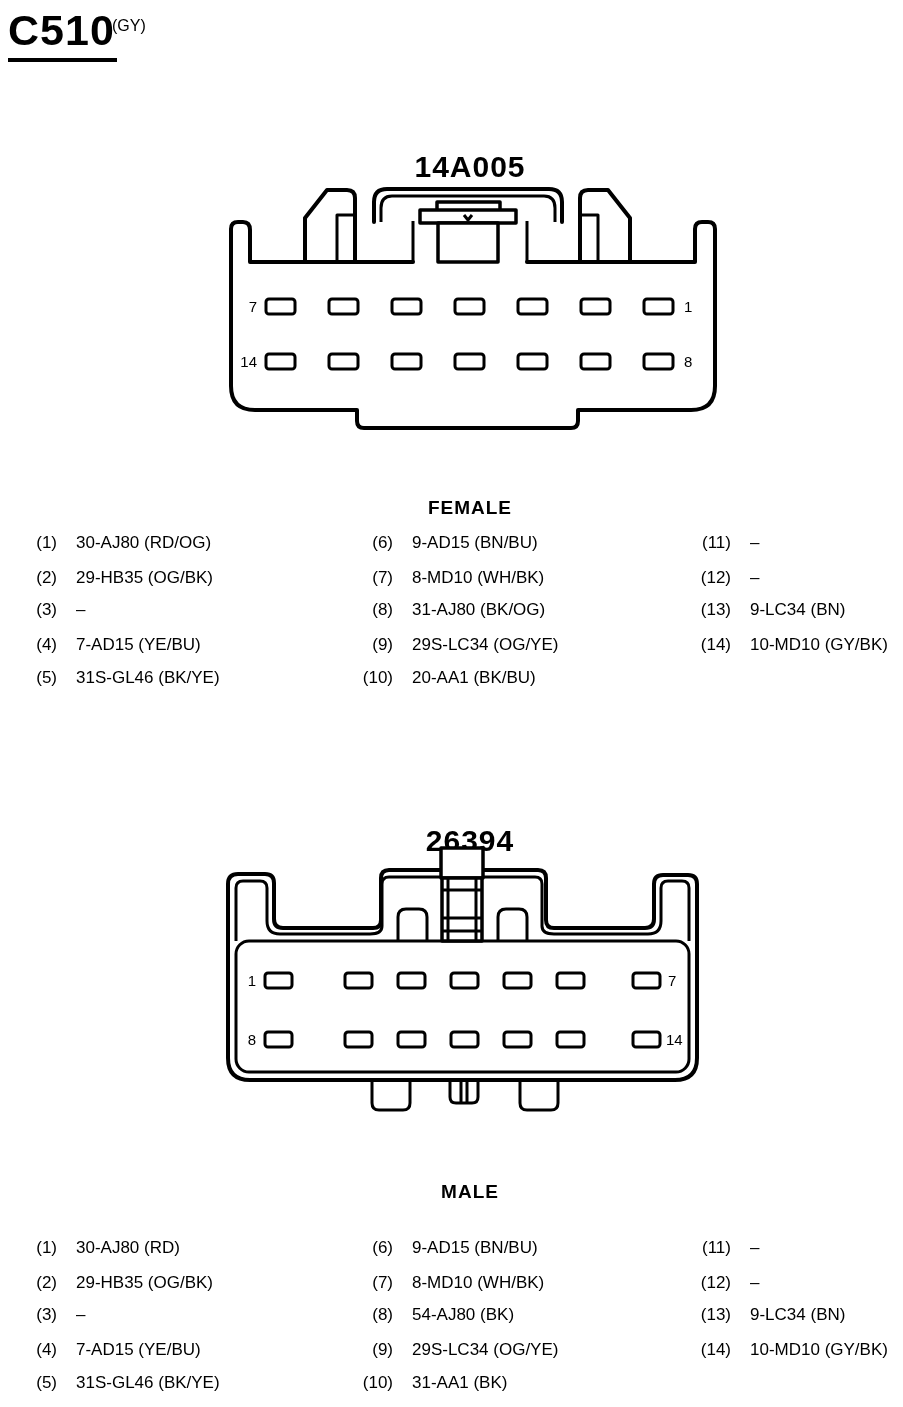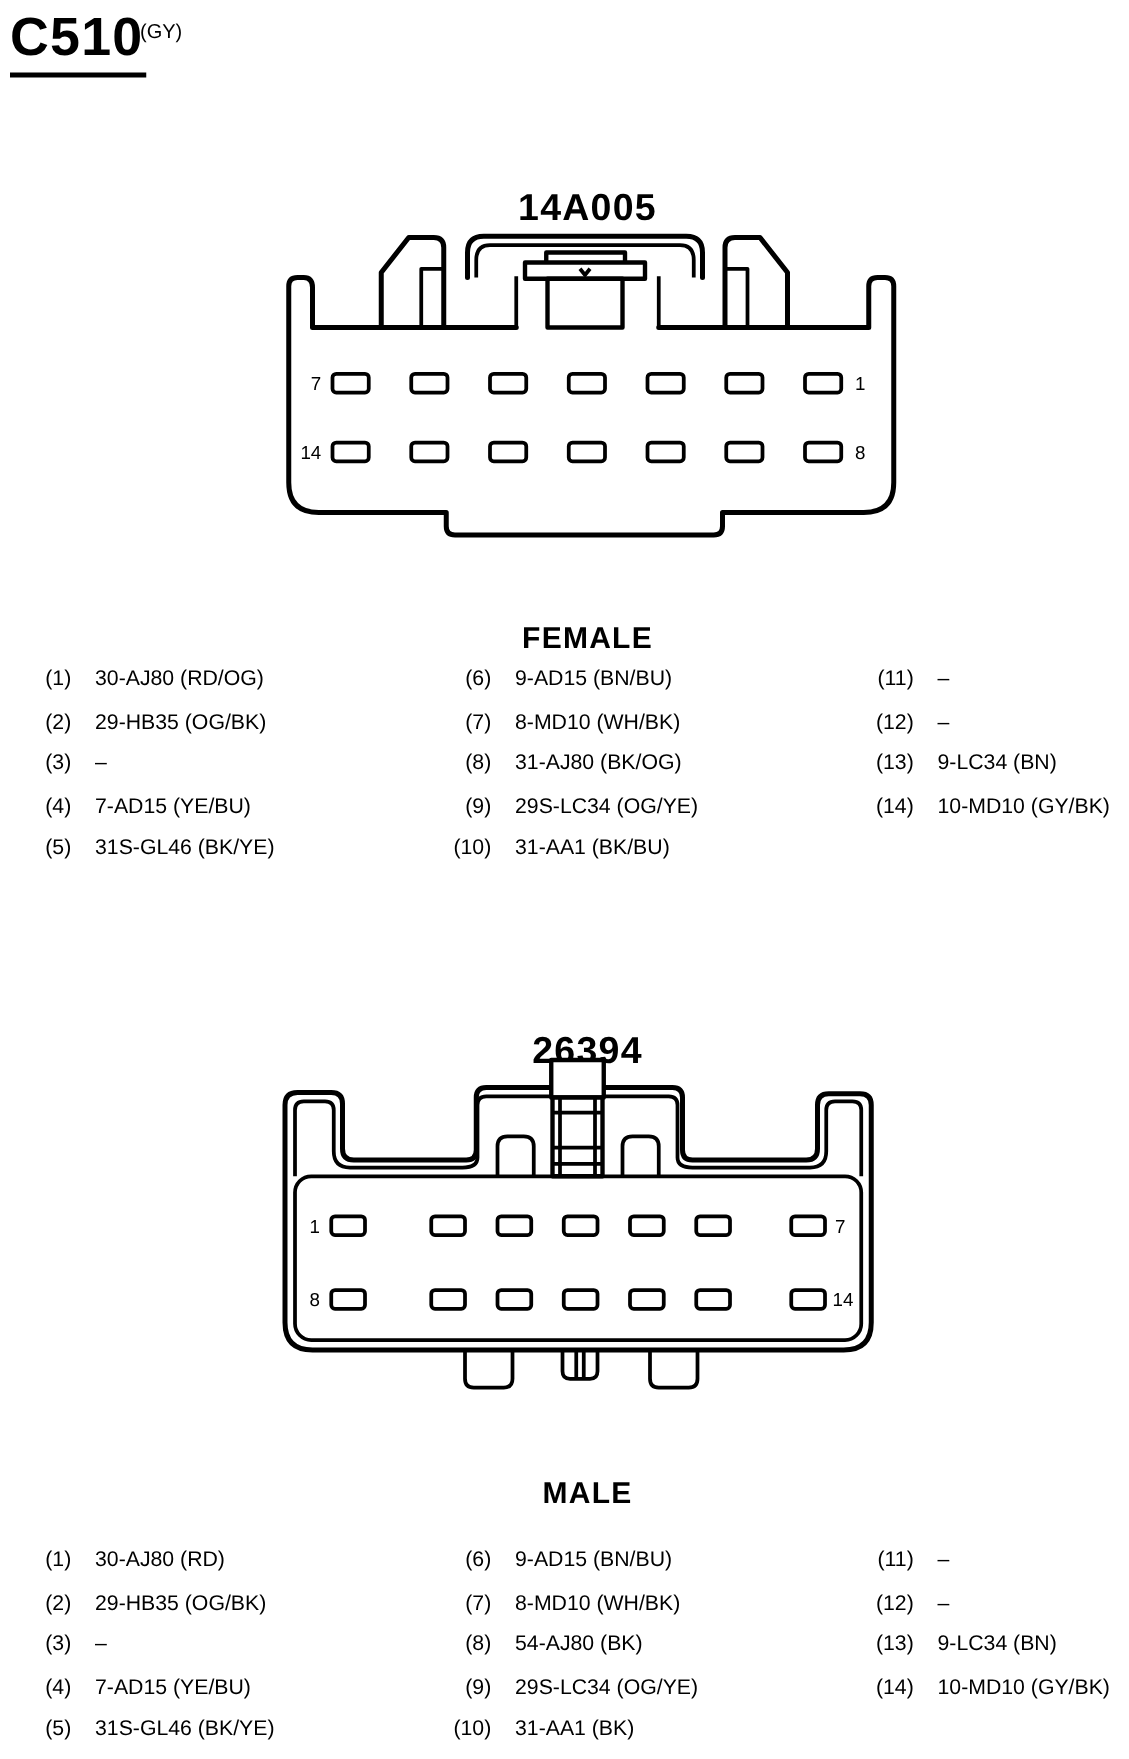--- a/index.html
+++ b/index.html
@@ -6,21 +6,21 @@
   #page{position:relative;width:903px;height:1407px;background:#fff;
         font-family:"Liberation Sans",sans-serif;color:#000;overflow:hidden;}
   .abs{position:absolute;}
   
   #conn-id{left:8px;top:6px;font-size:43px;font-weight:bold;letter-spacing:1px;
            border-bottom:4px solid #000;padding:0 2px 3px 0;}
   #conn-color{left:112px;top:17px;font-size:16px;}
   
   .title-band{left:220px;width:500px;text-align:center;margin-top:40px;}
   .part-no{font-size:30px;font-weight:bold;letter-spacing:1px;}
-  .gender{font-size:24px;font-weight:bold;letter-spacing:1px;}
+  .gender{font-size:19px;font-weight:bold;letter-spacing:1px;}
   #female-title{top:110px;}
   #female-gender{top:457px;}
   #male-title{top:784px;}
   #male-gender{top:1141px;}
   
   #female-svg-box{left:220px;top:178px;width:500px;height:260px;}
   #male-svg-box{left:215px;top:840px;width:500px;height:335px;}
   svg{display:block;}
   .ln{fill:none;stroke:#000;stroke-width:4;stroke-linejoin:round;stroke-linecap:round;}
   .ln2{fill:none;stroke:#000;stroke-width:3;stroke-linejoin:round;}
@@ -107,21 +107,21 @@
       <div class="prow"><span class="pnum">(2)</span><span class="plabel">29-HB35 (OG/BK)</span></div>
       <div class="prow"><span class="pnum">(3)</span><span class="plabel">–</span></div>
       <div class="prow"><span class="pnum">(4)</span><span class="plabel">7-AD15 (YE/BU)</span></div>
       <div class="prow"><span class="pnum">(5)</span><span class="plabel">31S-GL46 (BK/YE)</span></div>
     </div>
     <div class="pcol pcol-2">
       <div class="prow"><span class="pnum">(6)</span><span class="plabel">9-AD15 (BN/BU)</span></div>
       <div class="prow"><span class="pnum">(7)</span><span class="plabel">8-MD10 (WH/BK)</span></div>
       <div class="prow"><span class="pnum">(8)</span><span class="plabel">31-AJ80 (BK/OG)</span></div>
       <div class="prow"><span class="pnum">(9)</span><span class="plabel">29S-LC34 (OG/YE)</span></div>
-      <div class="prow"><span class="pnum">(10)</span><span class="plabel">31-AA1 (BK/BU)</span></div>
+      <div class="prow"><span class="pnum">(10)</span><span class="plabel">20-AA1 (BK/BU)</span></div>
     </div>
     <div class="pcol pcol-3">
       <div class="prow"><span class="pnum">(11)</span><span class="plabel">–</span></div>
       <div class="prow"><span class="pnum">(12)</span><span class="plabel">–</span></div>
       <div class="prow"><span class="pnum">(13)</span><span class="plabel">9-LC34 (BN)</span></div>
       <div class="prow"><span class="pnum">(14)</span><span class="plabel">10-MD10 (GY/BK)</span></div>
     </div>
   </div>
 
   <div class="abs title-band part-no" id="male-title">26394</div>

